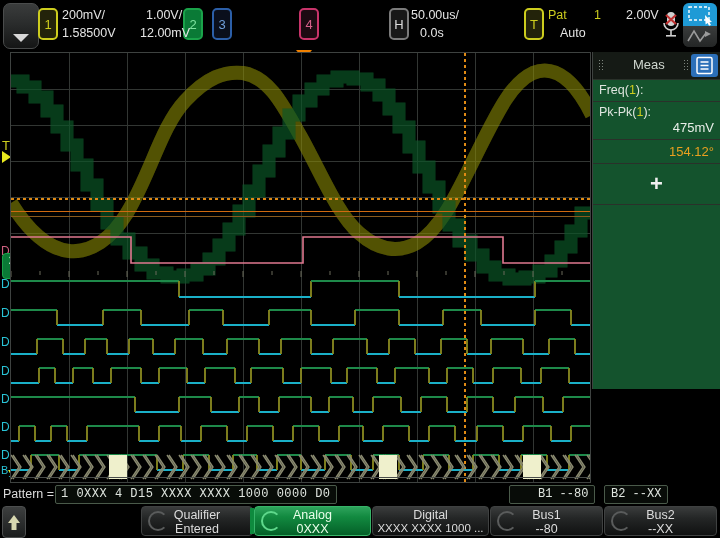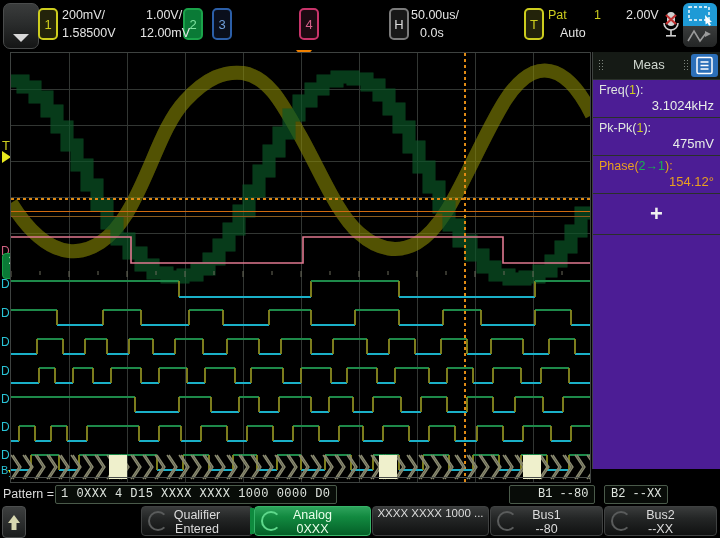--- a/index.html
+++ b/index.html
@@ -72,22 +72,22 @@
   .b1-arrow{position:absolute;left:8px;top:470px;width:0;height:0;
      border-left:6px solid transparent;border-right:6px solid transparent;border-top:9px solid #e8e81e;}
   .gnd2{position:absolute;left:2px;top:253px;width:19px;height:26px;border-radius:4px;
      background:#0a7a36;border:1px solid #1aa34a;color:#dfffe8;font-size:10px;
      line-height:12px;text-align:center;padding-top:1px;box-sizing:border-box;}
   .topmark{position:absolute;left:296px;top:50px;width:0;height:0;
      border-left:8px solid transparent;border-right:8px solid transparent;border-top:10px solid #f08000;}
   .topmark-line{position:absolute;left:303px;top:53px;width:1px;height:200px;background:#a05a10;}
 
   
-  .meas{position:absolute;left:592px;top:52px;width:128px;height:417px;
-        background:#4c1d95;border-left:1px solid #3e4240;box-sizing:border-box;}
+  .meas{position:absolute;left:592px;top:52px;width:128px;height:337px;
+        background:#14532d;border-left:1px solid #3e4240;box-sizing:border-box;}
   .meas-hdr{position:relative;height:27px;background:#151a15;border-bottom:1px solid #2a312a;}
   .meas-title{position:absolute;left:40px;top:5px;font-size:13px;color:#cfd6cf;}
   .grip{position:absolute;top:7px;width:6px;height:13px;
      background-image:radial-gradient(#7d857d 40%,transparent 41%);
      background-size:3px 3px;}
   .grip.a{left:5px;} .grip.b{left:90px;}
   .meas-icon{position:absolute;right:2px;top:2px;width:27px;height:23px;background:#2c6fb8;
      border-radius:3px;}
   .meas-row{position:relative;padding:3px 6px 4px 6px;border-bottom:1px solid #2a312a;}
   .meas-lbl{font-size:12.5px;color:#dfe5df;}
@@ -405,30 +405,28 @@
       <div class="meas-icon">
         <svg width="27" height="23" viewBox="0 0 27 23">
           <rect x="6" y="3.5" width="15" height="16" rx="1.5" fill="none" stroke="#ffffff" stroke-width="1.5"></rect>
           <path d="M9.5 8 H17.5 M9.5 11.5 H17.5 M9.5 15 H17.5" stroke="#ffffff" stroke-width="1.4"></path>
         </svg>
       </div>
     </div>
 
     <div class="meas-row">
       <div class="meas-lbl"><span>Freq(</span><span class="c1">1</span><span>):</span></div>
-      <div class="meas-val">3.1024kHz</div>
     </div>
 
     <div class="meas-row">
       <div class="meas-lbl"><span>Pk-Pk(</span><span class="c1">1</span><span>):</span></div>
       <div class="meas-val">475mV</div>
     </div>
 
     <div class="meas-row">
-      <div class="meas-lbl orange"><span>Phase(</span><span class="c2">2→1</span><span>):</span></div>
       <div class="meas-val orange">154.12°</div>
     </div>
 
     <div class="meas-add">+</div>
   </div>
 
   <div class="patrow">
     <div class="pat-lbl">Pattern =</div>
     <div class="pat-box">1 0XXX 4 D15 XXXX XXXX 1000 0000 D0</div>
     <div class="bus-box bb1">B1 --80</div>
@@ -448,20 +446,21 @@
       <div class="sk-bot">Entered</div>
     </div>
 
     <div class="sk green" style="left:254px;width:117px;">
       <div class="knob"></div>
       <div class="sk-top">Analog</div>
       <div class="sk-bot">0XXX</div>
     </div>
 
     <div class="sk" style="left:372px;width:117px;">
+      <div class="sk-top">Digital</div>
       <div class="sk-bot" style="font-size:11.5px;">XXXX XXXX 1000 ...</div>
     </div>
 
     <div class="sk" style="left:490px;width:113px;">
       <div class="knob"></div>
       <div class="sk-top">Bus1</div>
       <div class="sk-bot">--80</div>
     </div>
 
     <div class="sk" style="left:604px;width:113px;">

